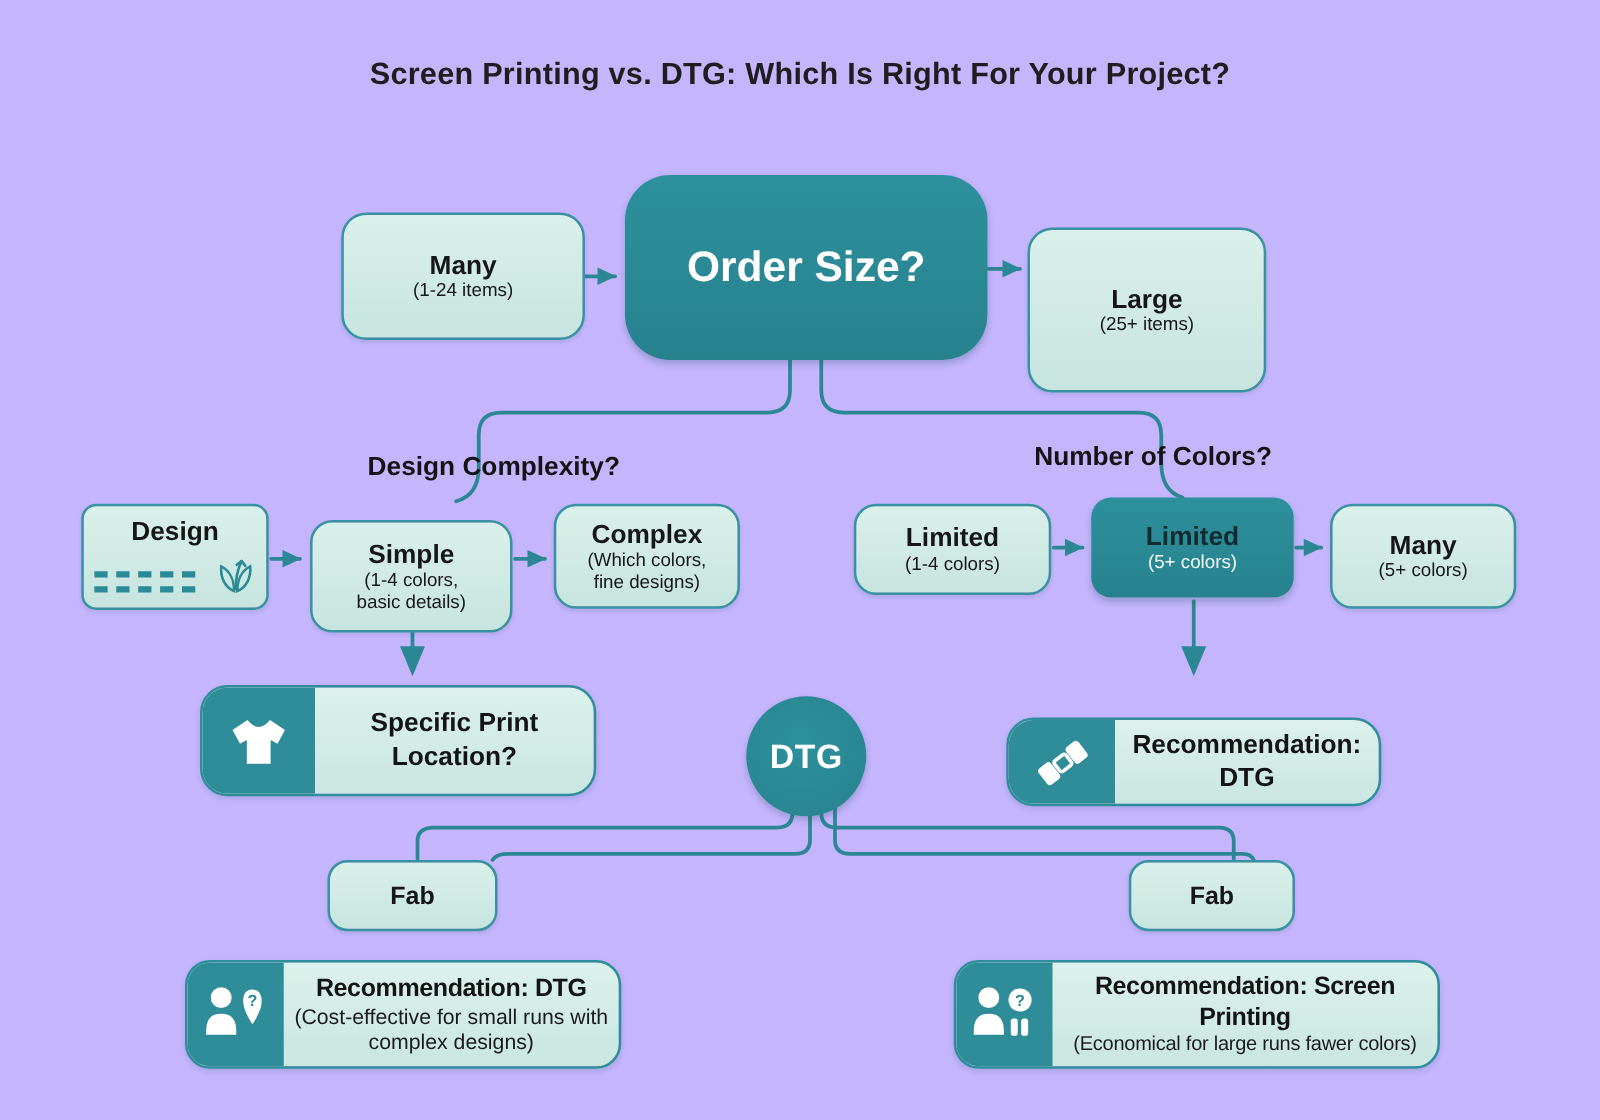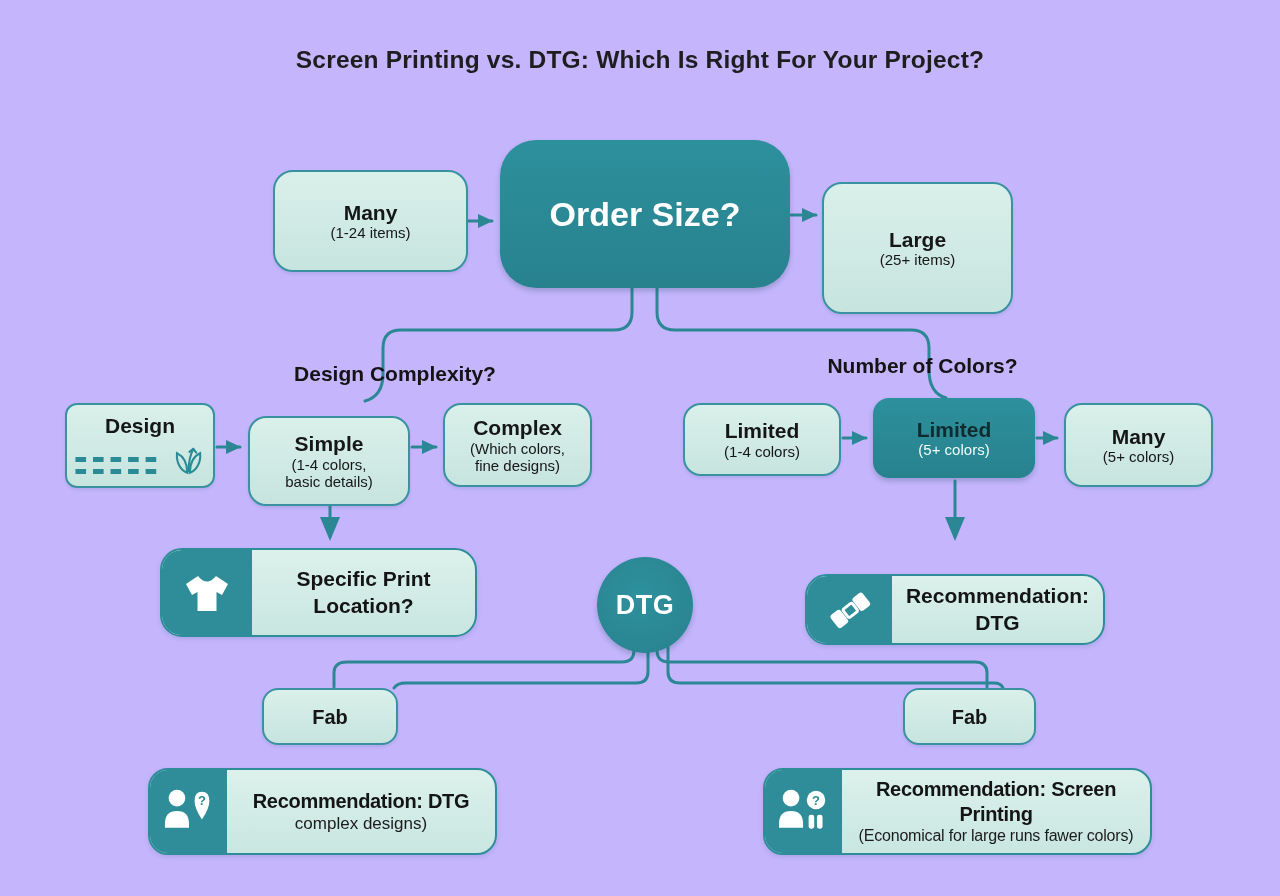--- a/index.html
+++ b/index.html
@@ -207,20 +207,21 @@
     <div class="icon-panel" style="width:77px;">
       <svg width="54" height="50" viewBox="0 0 58 54">
         <circle cx="16" cy="12" r="9" fill="#ffffff"></circle>
         <path d="M3,44 V40 Q3,26 16,26 Q29,26 29,40 V44 Z" fill="#ffffff"></path>
         <path d="M43,5 Q51,5 51,15 Q51,23 43,35 Q35,23 35,15 Q35,5 43,5 Z" fill="#ffffff"></path>
         <text x="43" y="19" font-size="14" font-weight="bold" fill="#2a8a96" text-anchor="middle">?</text>
       </svg>
     </div>
     <div class="content">
       <div class="t small">Recommendation: DTG</div>
+      <div class="s">(Cost-effective for small runs with</div>
       <div class="s">complex designs)</div>
     </div>
   </div>
 
   <div class="pill" style="left:763px;top:768px;width:389px;height:87px;border-radius:20px;">
     <div class="icon-panel" style="width:77px;">
       <svg width="54" height="50" viewBox="0 0 58 54">
         <circle cx="15" cy="12" r="9" fill="#ffffff"></circle>
         <path d="M2,44 V40 Q2,26 15,26 Q28,26 28,40 V44 Z" fill="#ffffff"></path>
         <circle cx="42" cy="14" r="10" fill="#ffffff"></circle>

